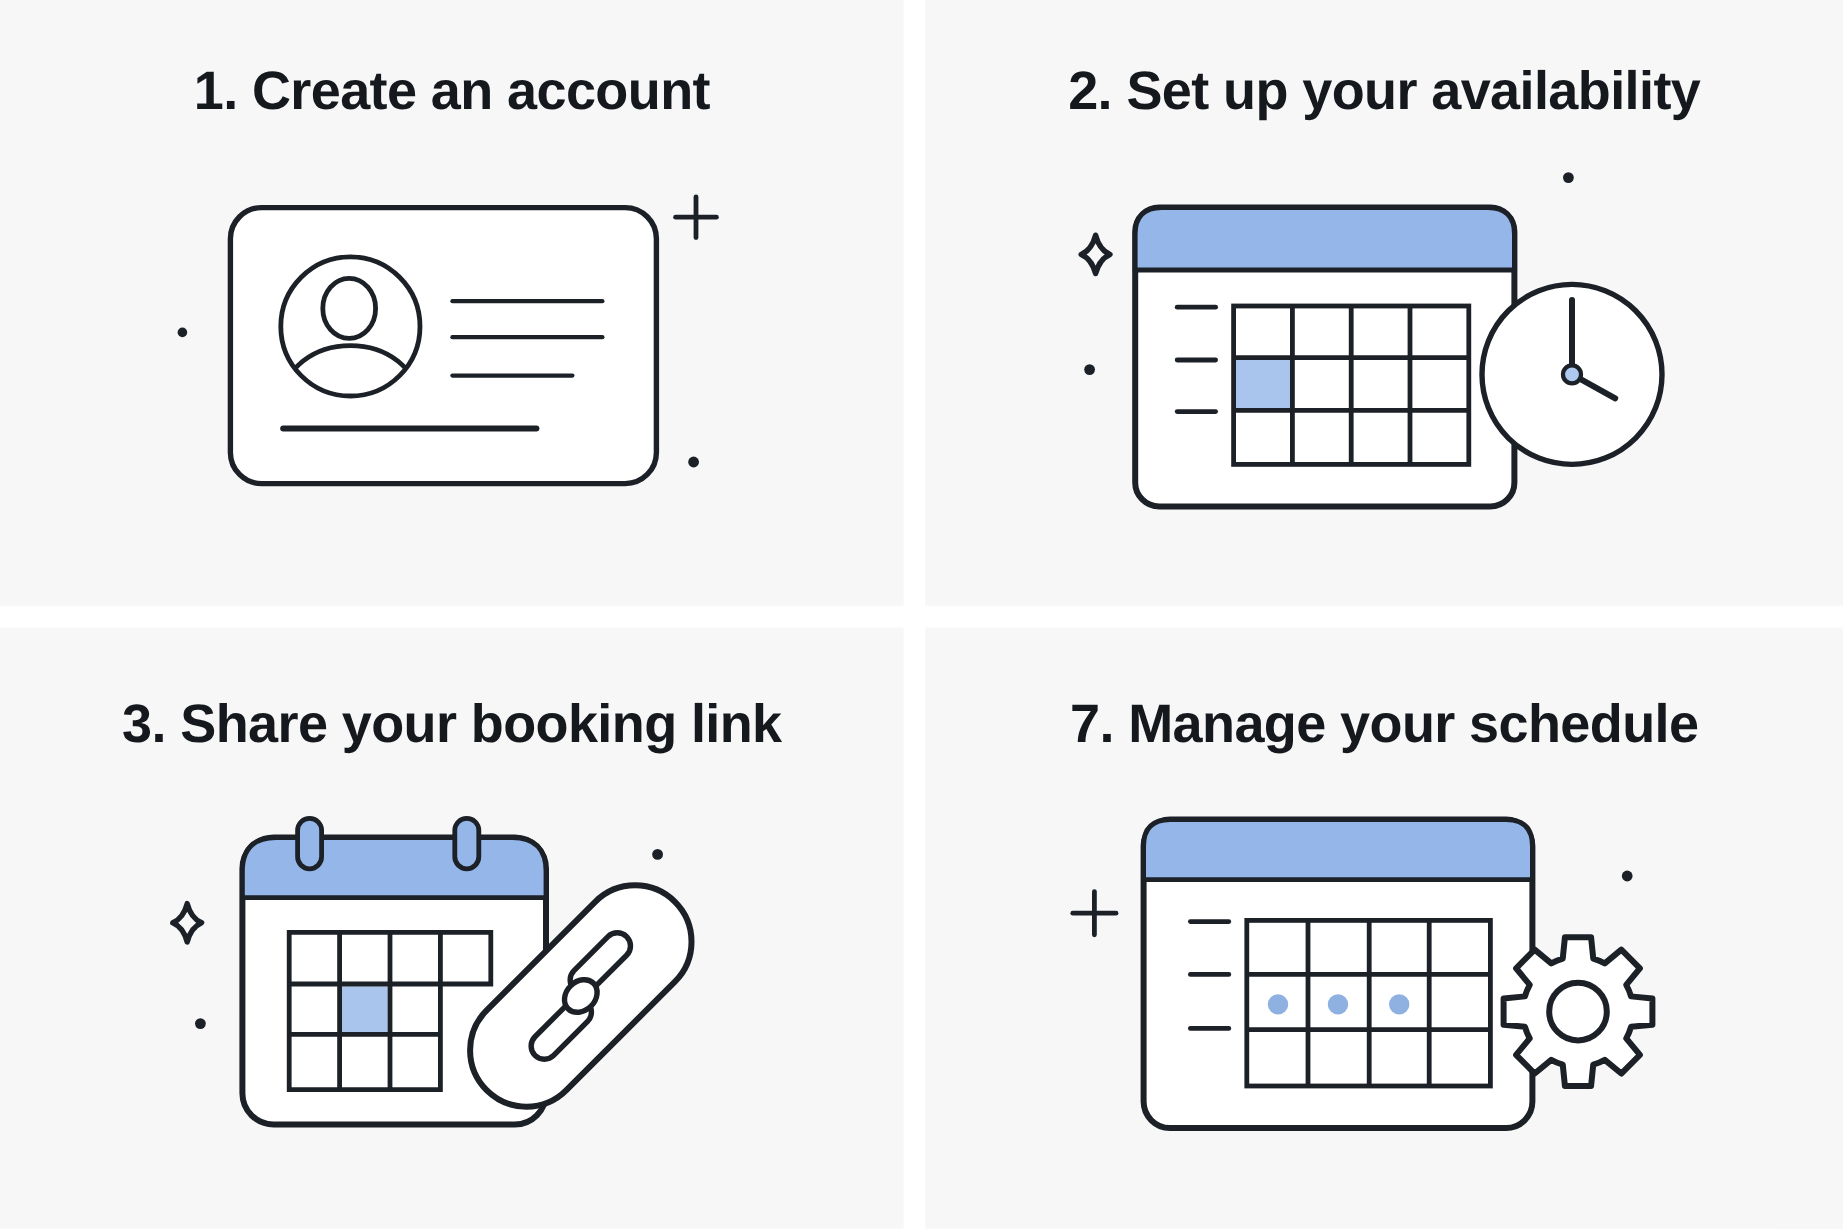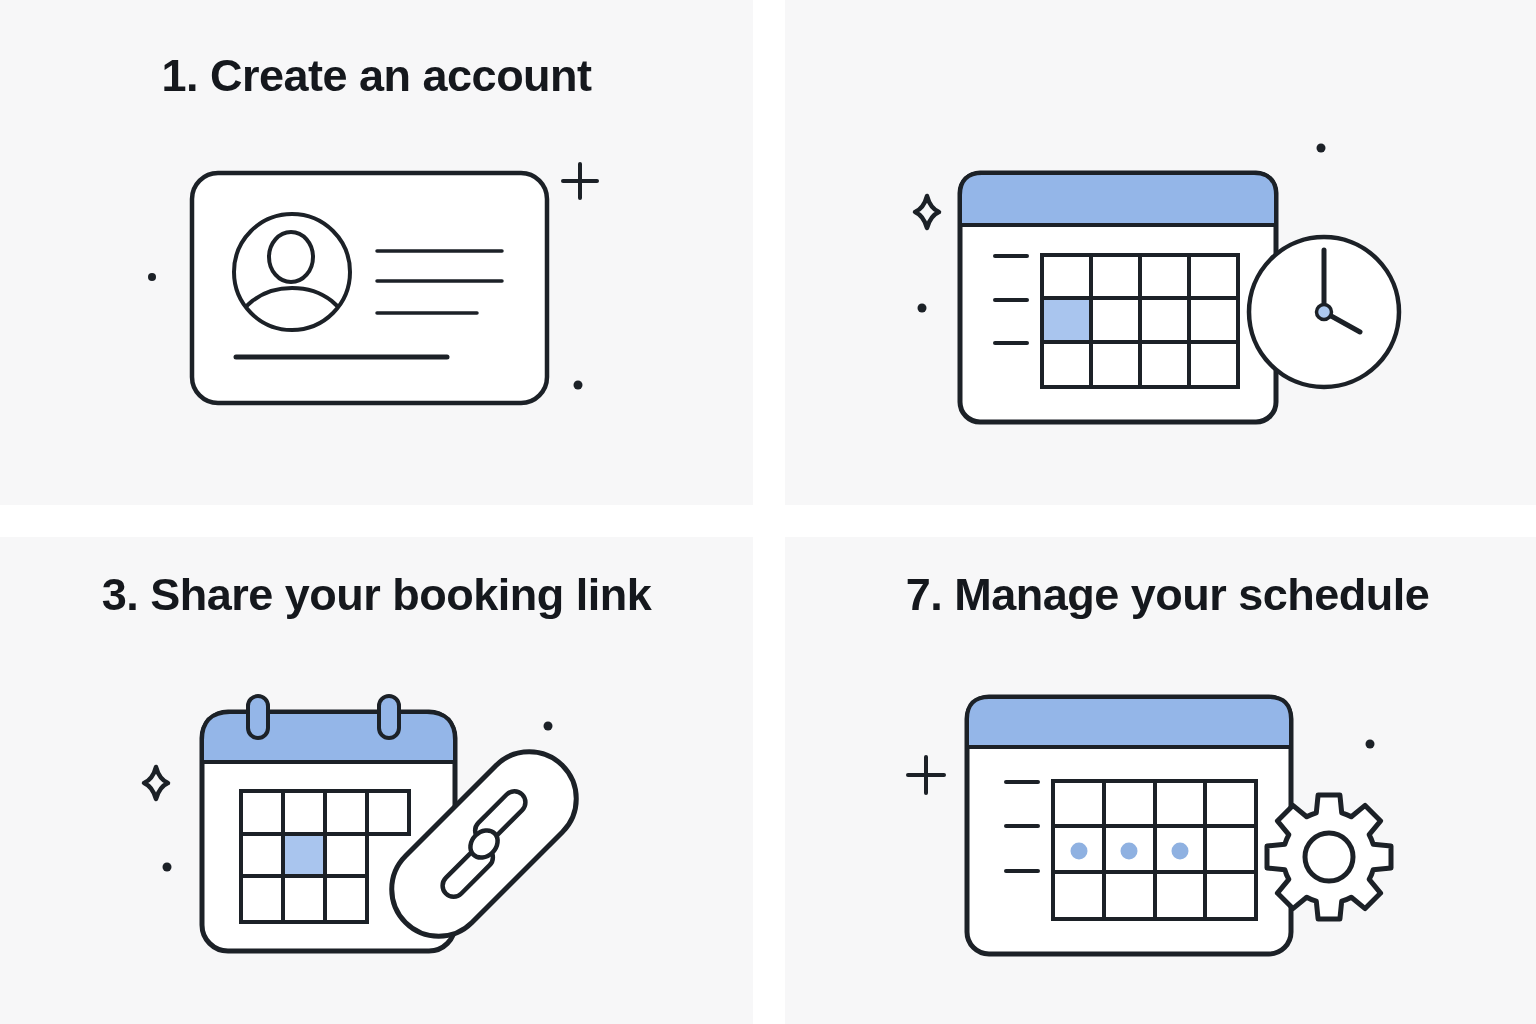--- a/index.html
+++ b/index.html
@@ -6,37 +6,37 @@
   body{
     width:1536px;height:1024px;overflow:hidden;
     background:var(--gutter,#ffffff);
     font-family:"Liberation Sans",sans-serif;
   }
   .board{
     width:1536px;height:1024px;
     display:grid;
     grid-template-columns:753px 765px;
     grid-template-rows:505px 501px;
-    gap:32px;
+    gap:18px;
   }
   .panel{
     position:relative;
     background:var(--panel-bg,#f7f7f8);
     overflow:hidden;
   }
   .panel h2{
     margin:0;
     text-align:center;
     font-size:45px;
     font-weight:700;
     letter-spacing:-0.5px;
     color:var(--text,#15181d);
   }
   .panel.top h2{margin-top:50px;}
-  .panel.bottom h2{margin-top:32px;}
+  .panel.bottom h2{margin-top:54px;}
   .panel svg{position:absolute;left:0;top:0;}
 
   .outline{fill:#ffffff;stroke:var(--stroke);stroke-width:4.5;}
   .outline5{fill:#ffffff;stroke:var(--stroke);stroke-width:5;}
   .grid-line{stroke:var(--stroke);stroke-width:4;fill:none;}
   .dash{stroke:var(--stroke);stroke-width:4;stroke-linecap:round;fill:none;}
   .thin-line{stroke:var(--stroke);stroke-width:3.5;stroke-linecap:round;fill:none;}
   .heavy-line{stroke:var(--stroke);stroke-width:5;stroke-linecap:round;fill:none;}
   .blue-fill{fill:var(--blue-header);stroke:var(--stroke);stroke-width:4;}
   .cell{fill:var(--blue-cell);stroke:none;}
@@ -75,20 +75,21 @@
       <g class="plus">
         <line x1="563" y1="181" x2="597" y2="181"></line>
           <line x1="580" y1="164" x2="580" y2="198"></line>
       </g>
       <circle cx="152" cy="277" r="4" class="dotf"></circle>
       <circle cx="578" cy="385" r="4.5" class="dotf"></circle>
     </svg>
   </section>
 
   <section class="panel top">
+    <h2>2. Set up your availability</h2>
     <svg width="765" height="505" viewBox="0 0 765 505">
       <g>
         <rect x="175" y="173" width="316" height="249" rx="20" class="outline5"></rect>
         <path d="M 175 225 V 195 Q 175 173 197 173 H 469 Q 491 173 491 195 V 225 Z" class="blue-fill"></path>
         <line x1="210" y1="256" x2="242" y2="256" class="dash"></line>
         <line x1="210" y1="300" x2="242" y2="300" class="dash"></line>
         <line x1="210" y1="343" x2="242" y2="343" class="dash"></line>
         <rect x="257" y="255" width="196" height="132" class="outline" style="stroke-width:4"></rect>
         <rect x="259" y="300" width="45" height="40" class="cell"></rect>
         <path d="M306 255 V387 M355 255 V387 M404 255 V387 M257 298 H453 M257 342 H453" class="grid-line"></path>

